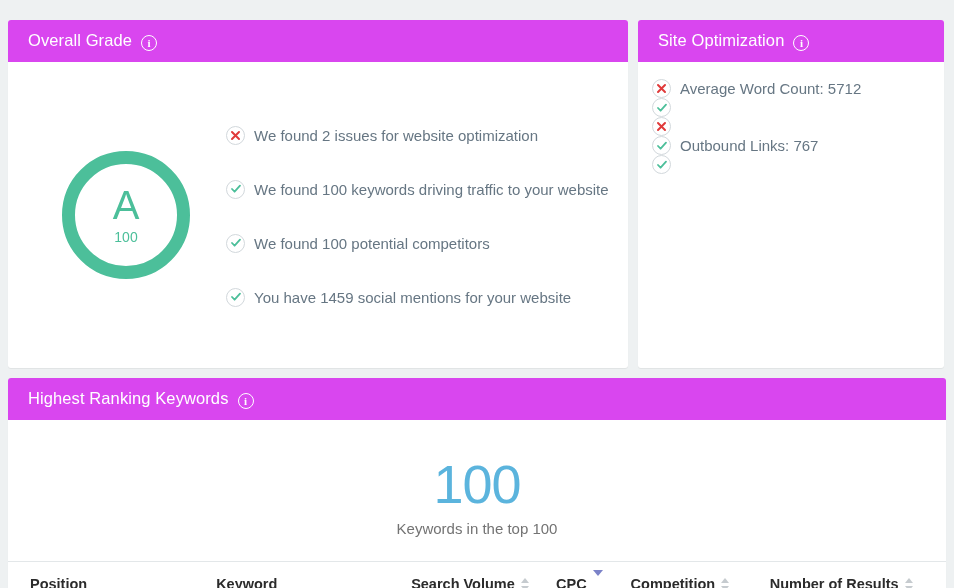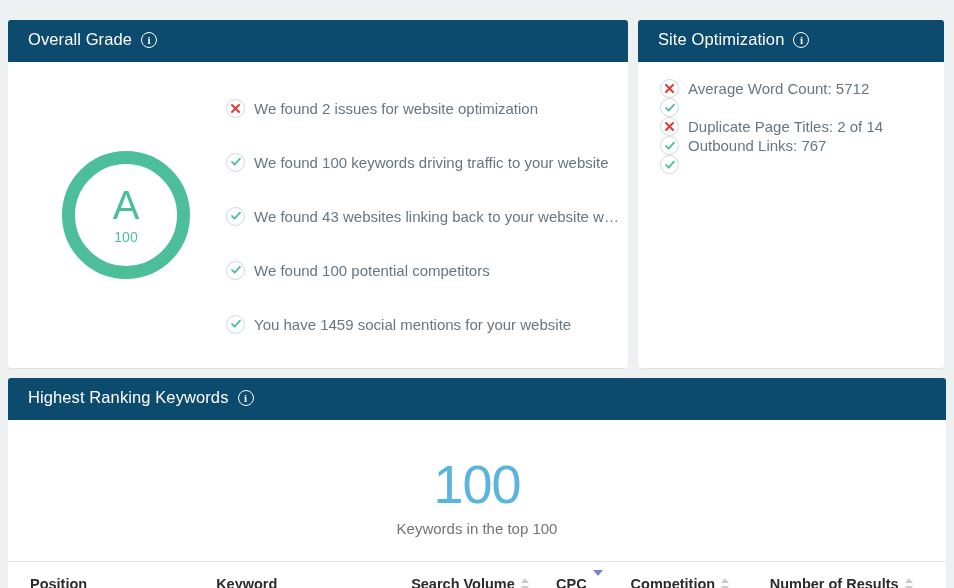--- a/index.html
+++ b/index.html
@@ -25,25 +25,25 @@
   }
 
   
   .panel {
     background: #ffffff;
     border-radius: 3px;
     box-shadow: 0 1px 1px rgba(0,0,0,0.06);
     overflow: hidden;
   }
   .panel-header {
-    background: #0c4a6e;
+    background: #d946ef;
     height: 42px;
     display: flex;
-    align-items: center;
-    padding: 0 0 4px 20px;
+    align-items: flex-end;
+    padding: 0 0 12px 20px;
   }
   .panel-title {
     color: #ffffff;
     font-size: 16.5px;
     font-weight: 400;
     letter-spacing: .1px;
   }
   .info-icon {
     display: inline-flex;
     align-items: center;
@@ -159,21 +159,21 @@
     color: #5bb4dd;
     font-weight: 400;
     letter-spacing: -1px;
   }
   .hero-caption {
     font-size: 15px;
     color: #5b6670;
     margin-top: 8px;
   }
   .site-list {
-    padding: 17px 0 0 22px;
+    padding: 17px 0 0 14px;
     display: flex;
     flex-direction: column;
   }
   .site-list .check-text { font-size: 15px; }
 
   
   .panel-keywords {
     margin-top: 10px;
     width: 938px;
     height: 262px;
@@ -288,28 +288,20 @@
                 </svg>
             </span>
             <span class="check-text">We found 100 keywords driving traffic to your website</span>
           </div>
           <div class="check-item">
             <span class="status-icon">
               <svg width="12" height="12" viewBox="0 0 12 12">
                   <path d="M2 6 L4.6 8.7 L10 2.6" stroke="#4cbf9a" stroke-width="1.8" fill="none" stroke-linecap="round" stroke-linejoin="round"></path>
                 </svg>
             </span>
-            <span class="check-text">We found 43 websites linking back to your website w…</span>
-          </div>
-          <div class="check-item">
-            <span class="status-icon">
-              <svg width="12" height="12" viewBox="0 0 12 12">
-                  <path d="M2 6 L4.6 8.7 L10 2.6" stroke="#4cbf9a" stroke-width="1.8" fill="none" stroke-linecap="round" stroke-linejoin="round"></path>
-                </svg>
-            </span>
             <span class="check-text">We found 100 potential competitors</span>
           </div>
           <div class="check-item">
             <span class="status-icon">
               <svg width="12" height="12" viewBox="0 0 12 12">
                   <path d="M2 6 L4.6 8.7 L10 2.6" stroke="#4cbf9a" stroke-width="1.8" fill="none" stroke-linecap="round" stroke-linejoin="round"></path>
                 </svg>
             </span>
             <span class="check-text">You have 1459 social mentions for your website</span>
           </div>
@@ -341,21 +333,20 @@
                   <path d="M2 6 L4.6 8.7 L10 2.6" stroke="#4cbf9a" stroke-width="1.8" fill="none" stroke-linecap="round" stroke-linejoin="round"></path>
                 </svg>
             </span>
           </div>
           <div class="check-item">
             <span class="status-icon">
               <svg width="11" height="11" viewBox="0 0 11 11">
                   <path d="M2 2 L9 9 M9 2 L2 9" stroke="#e03a3a" stroke-width="2" stroke-linecap="round" fill="none"></path>
                 </svg>
             </span>
-            <span class="check-text">Duplicate Page Titles: 2 of 14</span>
           </div>
           <div class="check-item">
             <span class="status-icon">
               <svg width="12" height="12" viewBox="0 0 12 12">
                   <path d="M2 6 L4.6 8.7 L10 2.6" stroke="#4cbf9a" stroke-width="1.8" fill="none" stroke-linecap="round" stroke-linejoin="round"></path>
                 </svg>
             </span>
             <span class="check-text">Outbound Links: 767</span>
           </div>
           <div class="check-item">

